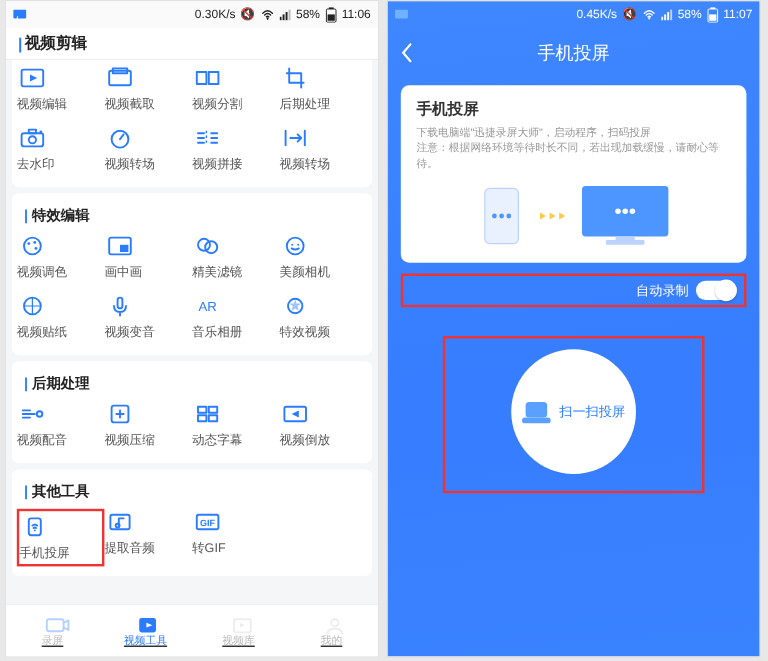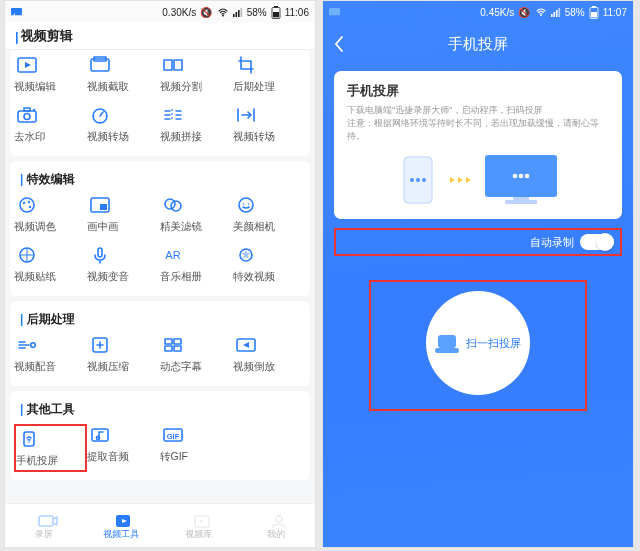--- a/index.html
+++ b/index.html
@@ -25,21 +25,21 @@
   .grid { display: flex; flex-wrap: wrap; }
   .cell { width: 25%; display: flex; flex-direction: column; align-items: flex-start; gap: 4px; margin-bottom: 10px; }
   .cell .ic { width: 26px; height: 22px; display: flex; align-items: center; justify-content: center; }
   .cell .lbl { font-size: 10.5px; color: #555; }
 
   
   .section.first { margin-top: 0; border-top-left-radius: 0; border-top-right-radius: 0; padding-top: 4px; }
   .cell.hilited { border: 2px solid #e33; padding: 2px 0; margin-bottom: 6px; }
 
   
-  .bottomnav { position: absolute; left: 0; right: 0; bottom: 0; height: 44px; background: #fff; border-top: 1px solid #eee; display: flex; }
+  .bottomnav { position: absolute; left: 0; right: 0; bottom: 0; height: 44px; background: #fff; border-top: 1px solid #eee; display: flex; text-decoration: underline; }
   .navbtn { flex: 1; display: flex; flex-direction: column; align-items: center; justify-content: center; gap: 1px; }
   .navbtn .ic { width: 18px; height: 16px; }
   .navbtn .lbl { font-size: 9px; color: #bbb; }
   .navbtn.active .lbl { color: #2a7cff; }
 
   
   .right-header { height: 42px; display: flex; align-items: center; justify-content: center; position: relative; color: #fff; }
   .right-header .back { position: absolute; left: 10px; font-size: 16px; }
   .right-header .ttl { font-size: 15px; font-weight: 500; }
 

